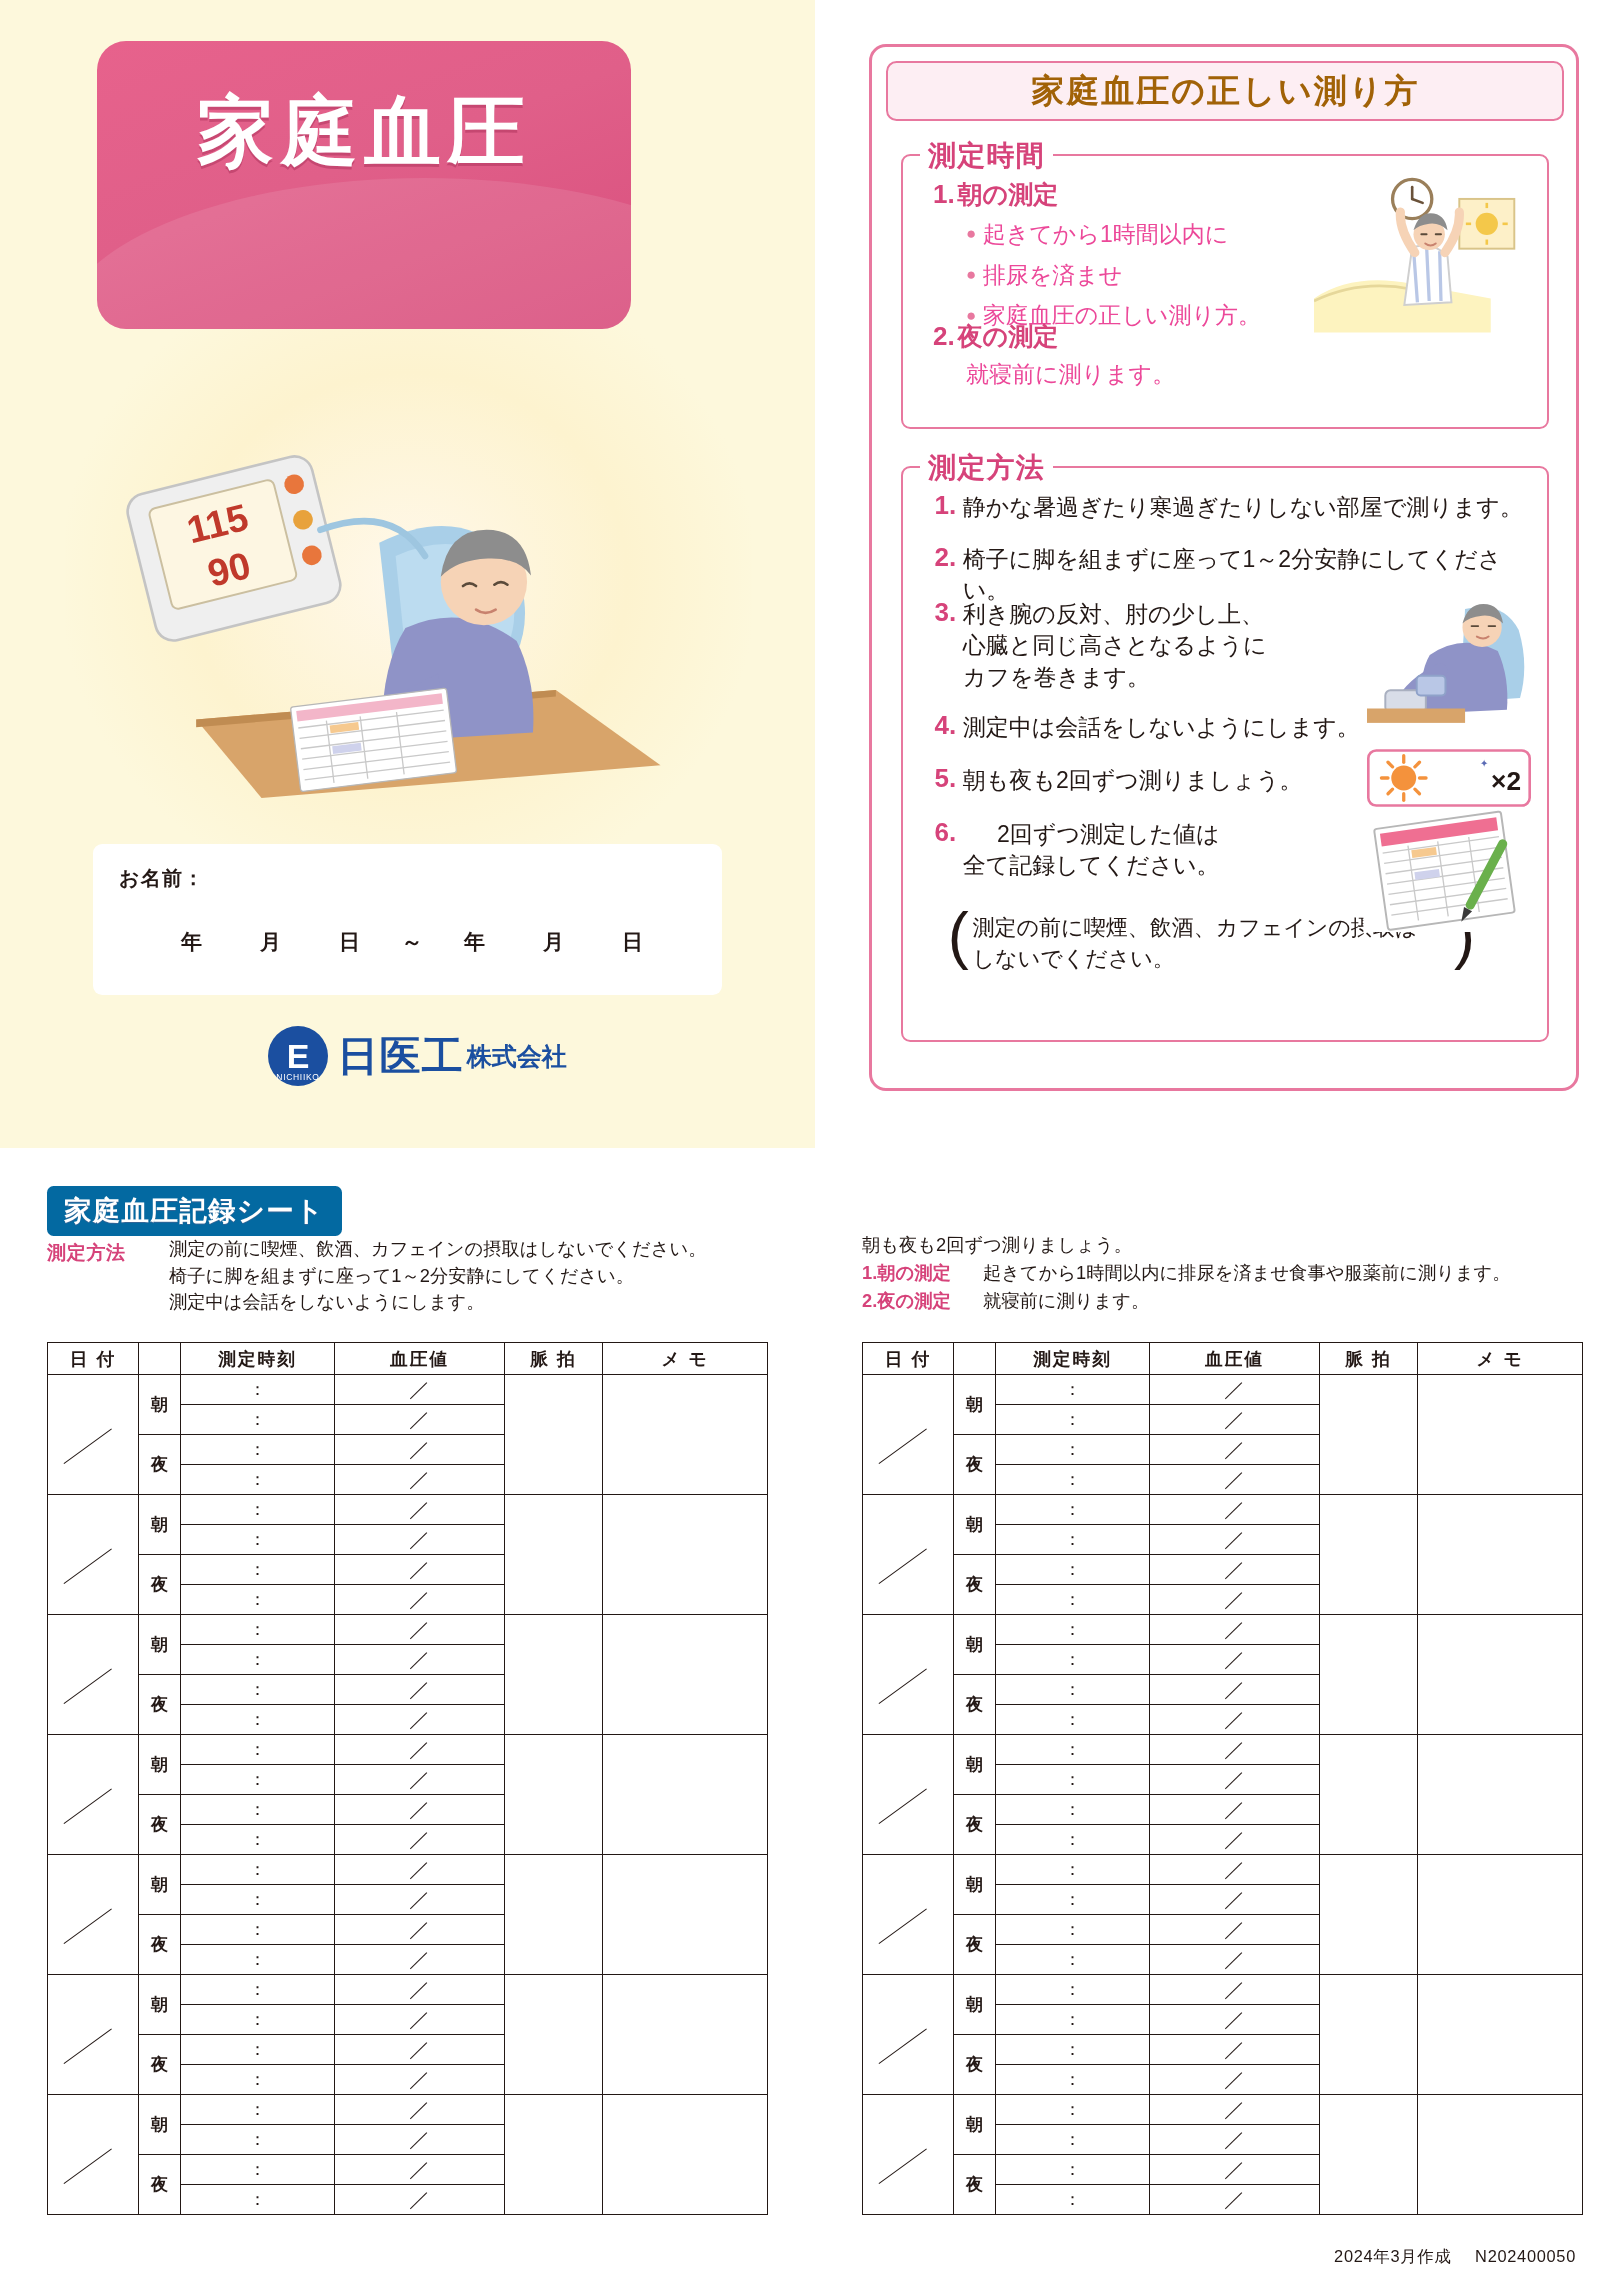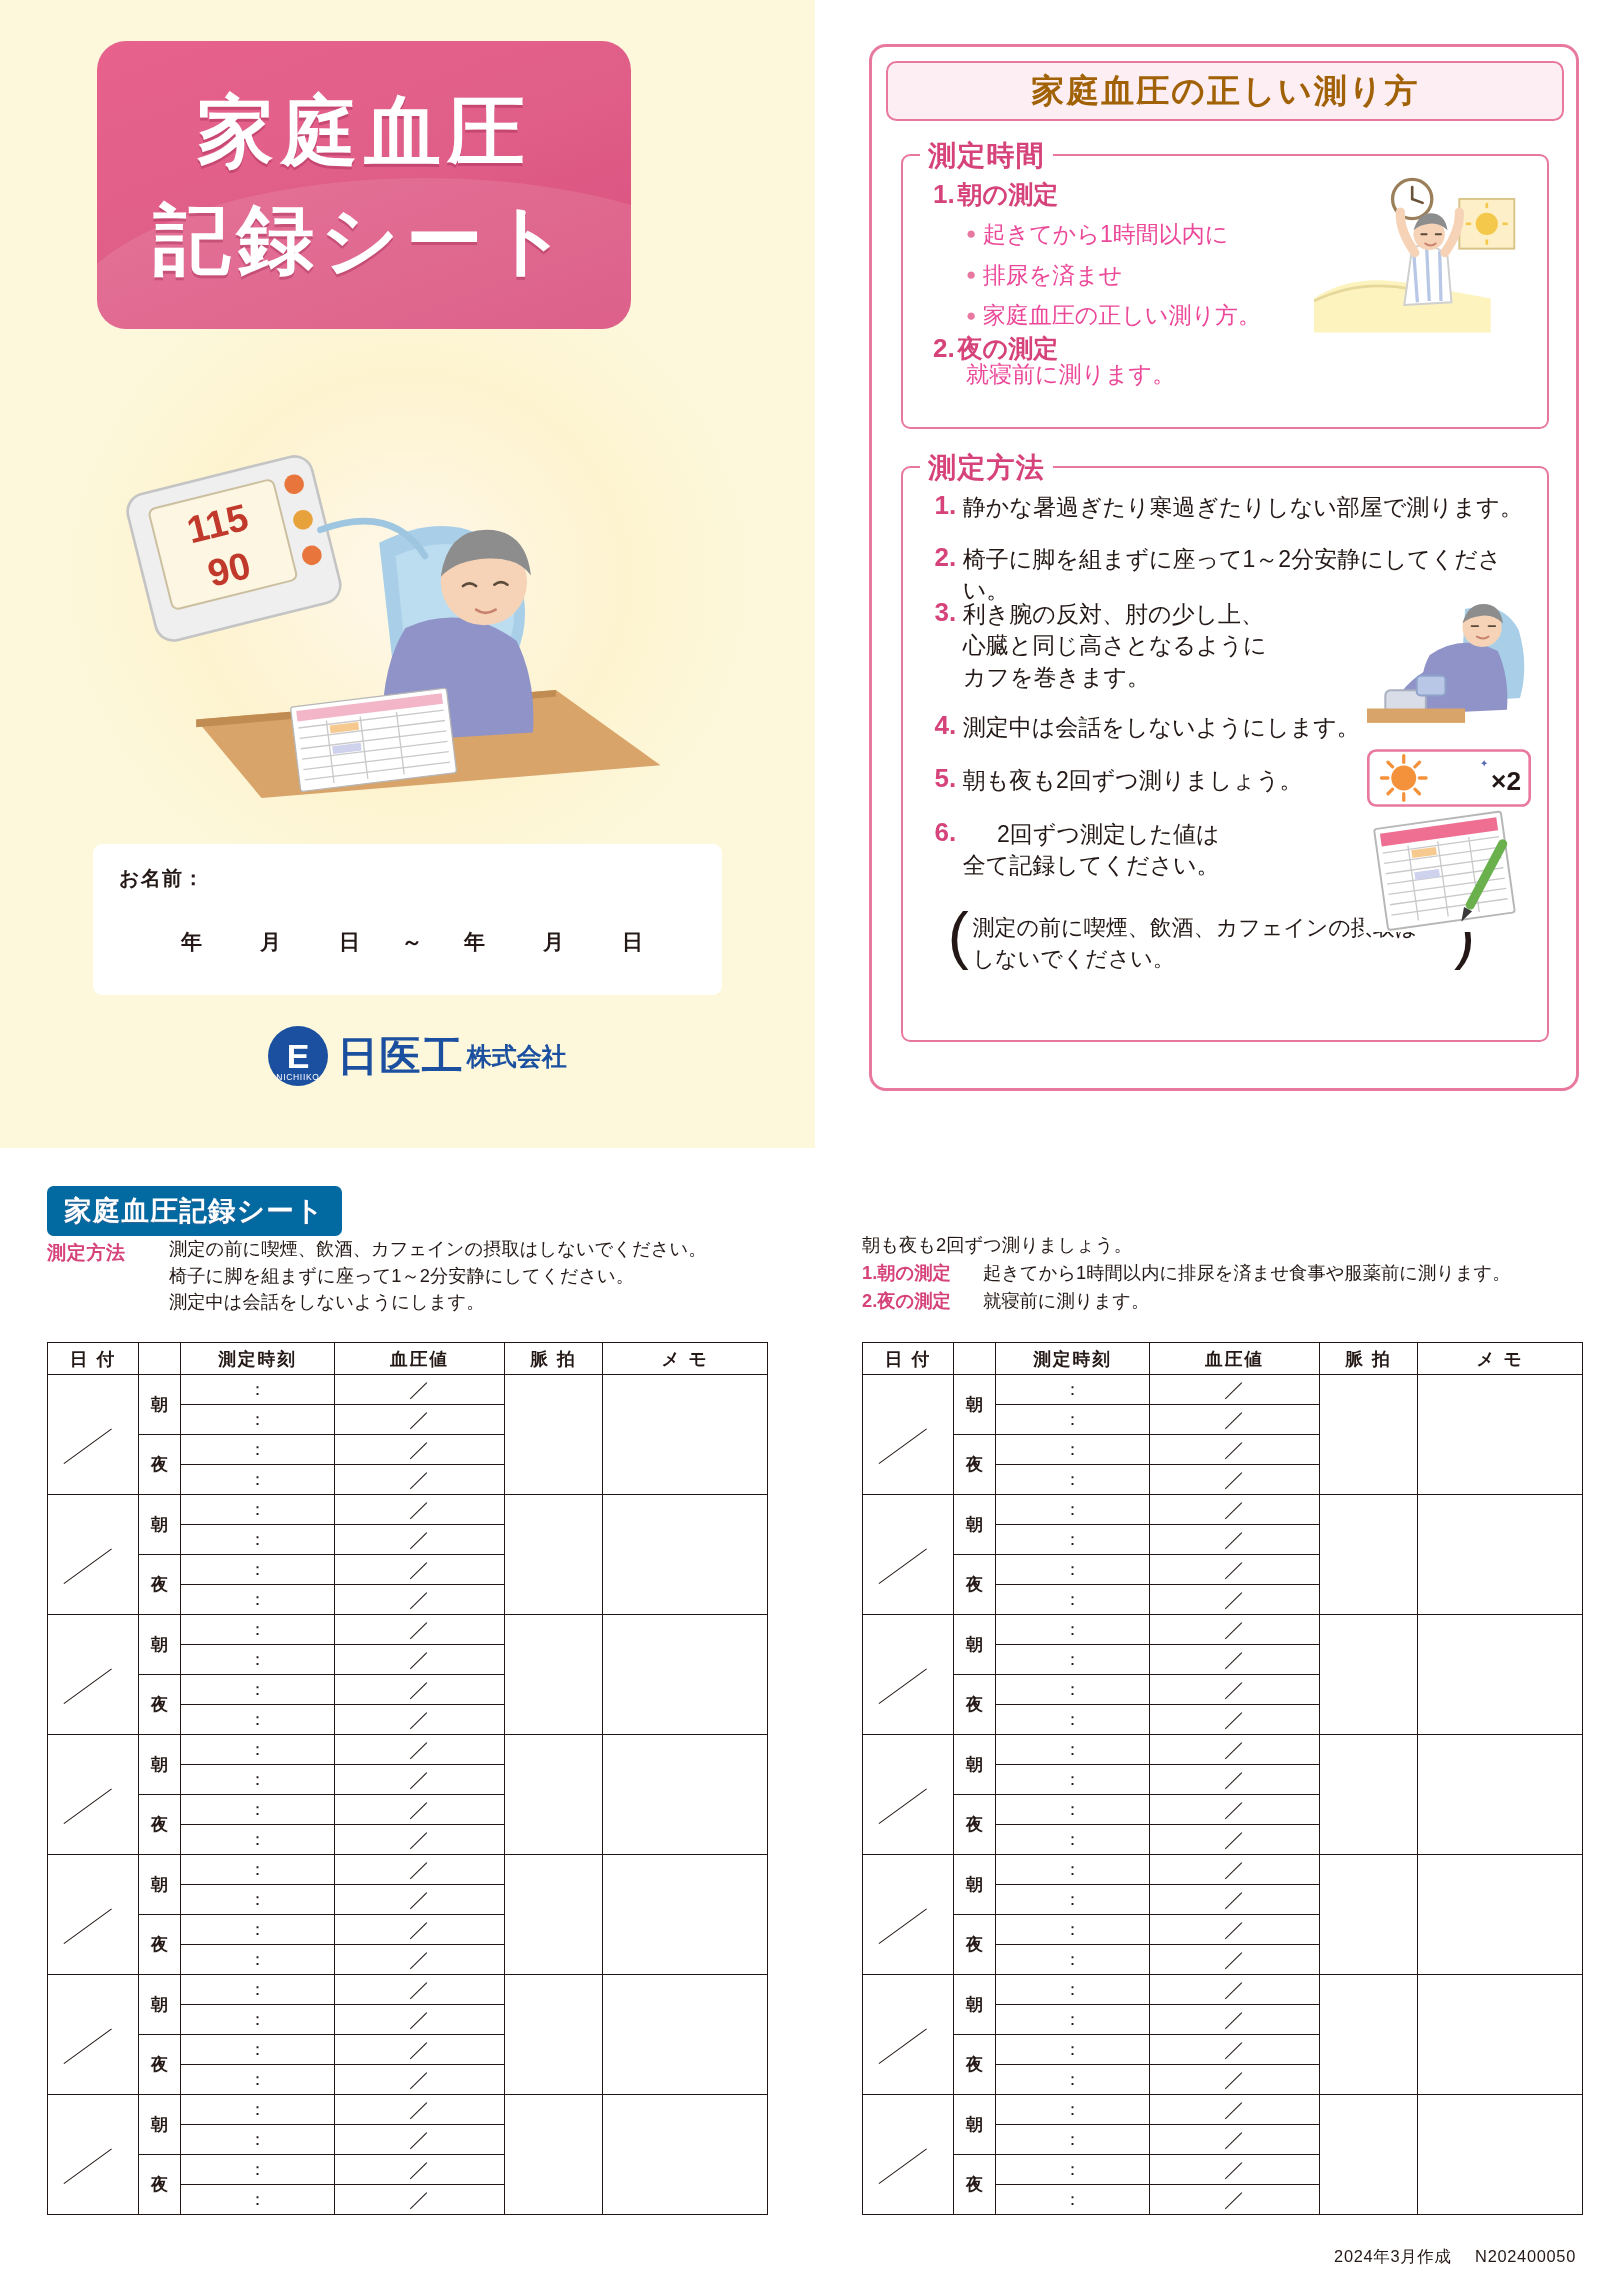--- a/index.html
+++ b/index.html
@@ -216,21 +216,21 @@
   .bullet-dot {
     color: #e8789f;
     font-size: 17px;
     margin-right: 6.5px;
     vertical-align: 2.6px;
   }
 
   #time-1 { position: absolute; left: 30px; top: 22px; }
   #time-bullets { position: absolute; left: 63px; top: 62px; }
   #time-bullets div { margin-bottom: 7.9px; }
-  #time-2 { position: absolute; left: 30px; top: 164px; margin-top: 12px; }
+  #time-2 { position: absolute; left: 30px; top: 164px; }
   #time-2-body { position: absolute; left: 63px; top: 202px; }
 
   .method-item {
     position: absolute;
     display: flex;
     align-items: flex-start;
   }
   .method-item .mnum {
     color: #d6437a;
     font-size: 26px;
@@ -412,21 +412,20 @@
 </head>
 <body>
 
 <div id="top-area">
 
   <div id="cover-panel">
     <div id="cover-glow"></div>
 
     <div id="title-plate">
       <div class="title-line" id="title-line1">家庭血圧</div>
-      <div class="title-line" id="title-line2">記録シート</div>
     </div>
 
     <div id="cover-illust">
       <svg class="ill-svg" viewBox="0 0 980 730" xmlns="http://www.w3.org/2000/svg">
 
         <path d="M150 540 L700 495 L860 610 L250 660 Z" fill="#d8a46a"></path>
         <path d="M150 540 L700 495 L700 505 L150 552 Z" fill="#c08c52"></path>
 
         <path d="M430 270 q120 -60 200 20 q40 80 10 150 l-190 10 Z" fill="#a9cfe8"></path>
         <path d="M455 290 q100 -45 165 20 q30 65 5 120 l-155 8 Z" fill="#bcdcf0"></path>

